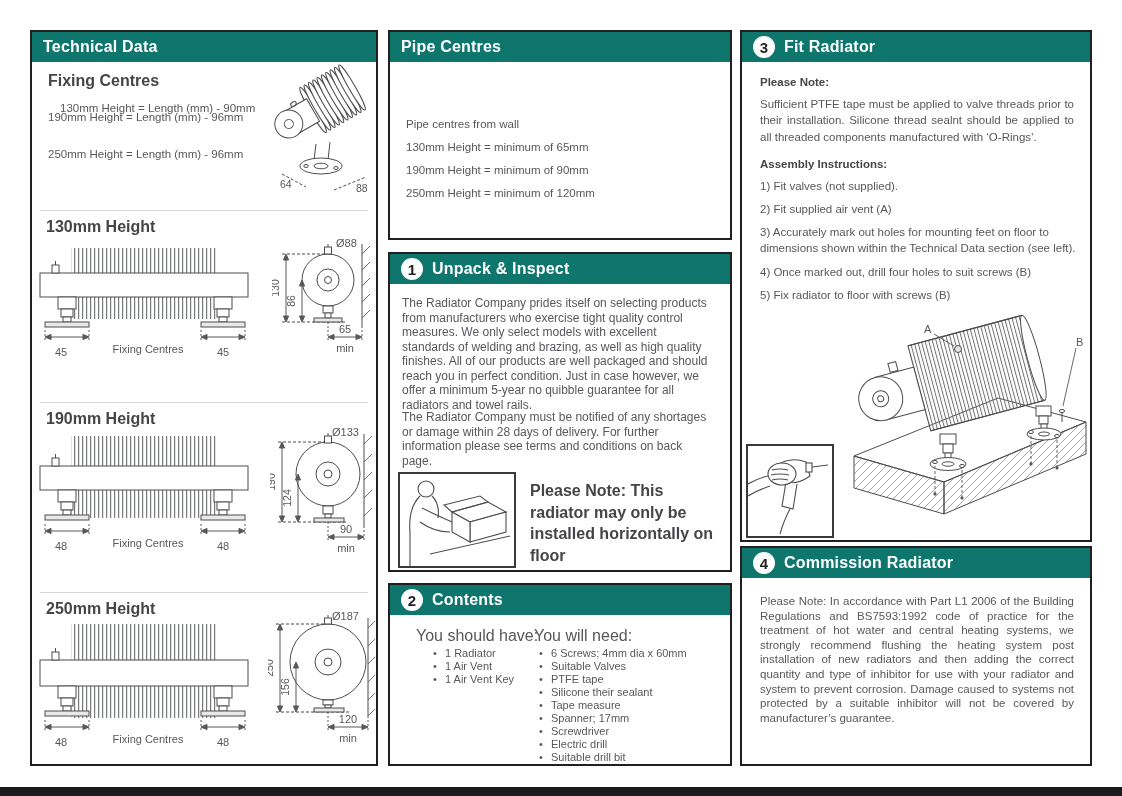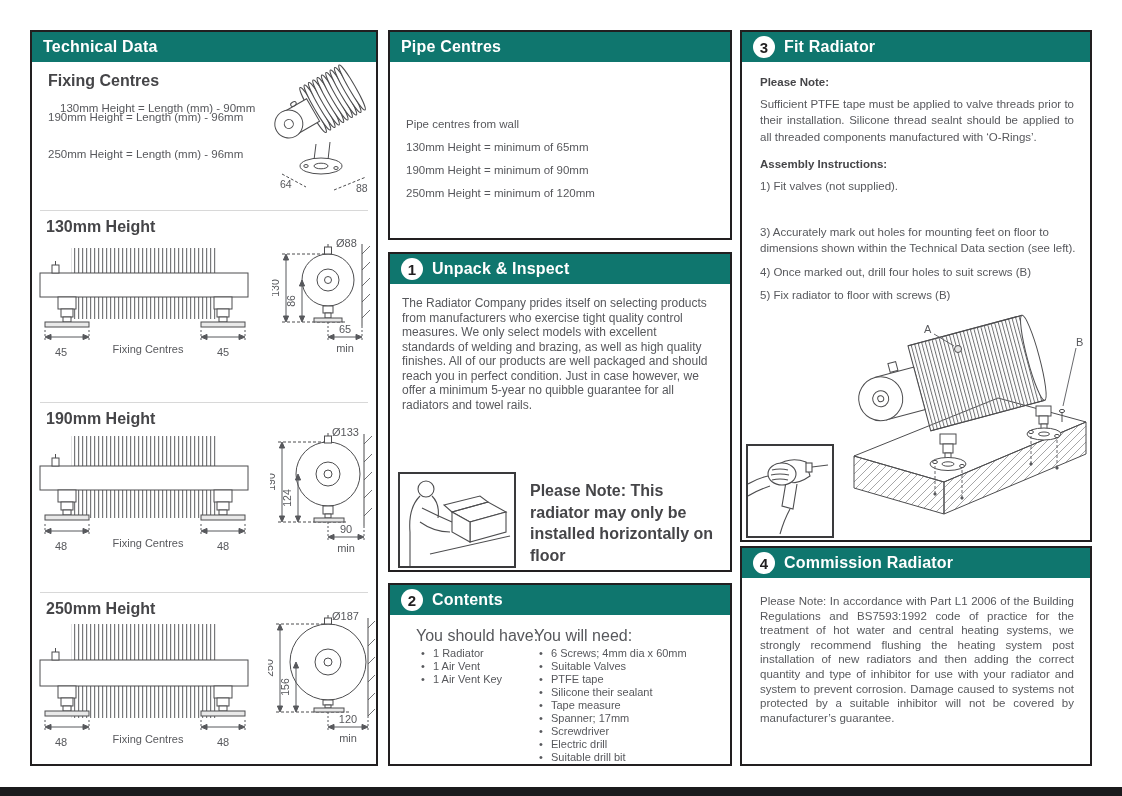--- a/index.html
+++ b/index.html
@@ -323,20 +323,21 @@
     <div class="abs t" style="left:16px;top:130px">190mm Height = minimum of 90mm</div>
     <div class="abs t" style="left:16px;top:153px">250mm Height = minimum of 120mm</div>
   </section>
 
   <section class="box" style="left:388px;top:252px;width:344px;height:320px">
     <header class="bar">
       <span class="numcirc">1</span>
       <span class="bar-title">Unpack &amp; Inspect</span>
     </header>
     <div class="abs tp" style="left:12px;top:42px;width:308px">The Radiator Company prides itself on selecting products from manufacturers who exercise tight quality control measures. We only select models with excellent standards of welding and brazing, as well as high quality finishes. All of our products are well packaged and should reach you in perfect condition. Just in case however, we offer a minimum 5-year no quibble guarantee for all radiators and towel rails.</div>
+    <div class="abs tp" style="left:12px;top:156px;width:308px">The Radiator Company must be notified of any shortages or damage within 28 days of delivery. For further information please see terms and conditions on back page.</div>
 
     <div class="inset" style="left:8px;top:218px;width:118px;height:96px">
       <svg width="114" height="92" viewBox="0 0 114 92">
         <g stroke="#4d4d4f" fill="none" stroke-width="1.1">
           <circle cx="26" cy="15" r="8"></circle>
           <path d="M20,22 Q8,34 10,58 L10,92"></path>
           <path d="M32,22 Q40,30 38,44"></path>
           <path d="M22,34 Q38,42 52,48"></path>
           <path d="M20,48 Q34,58 50,58"></path>
           <path d="M30,80 L110,62"></path>
@@ -351,21 +352,21 @@
     </div>
     <div class="abs tb" style="left:140px;top:226px;width:188px">Please Note: This radiator may only be installed horizontally on floor</div>
   </section>
 
   <section class="box" style="left:388px;top:583px;width:344px;height:183px">
     <header class="bar">
       <span class="numcirc">2</span>
       <span class="bar-title">Contents</span>
     </header>
     <div class="abs colhead" style="left:26px;top:42px">You should have:</div>
-    <div class="abs blist" style="left:30px;top:62px">
+    <div class="abs blist" style="left:42px;top:62px">
       <div class="bl">1 Radiator</div>
       <div class="bl">1 Air Vent</div>
       <div class="bl">1 Air Vent Key</div>
     </div>
     <div class="abs colhead" style="left:144px;top:42px">You will need:</div>
     <div class="abs blist" style="left:148px;top:62px">
       <div class="bl">6 Screws; 4mm dia x 60mm</div>
       <div class="bl">Suitable Valves</div>
       <div class="bl">PTFE tape</div>
       <div class="bl">Silicone their sealant</div>
@@ -379,20 +380,21 @@
 
   <section class="box" style="left:740px;top:30px;width:352px;height:512px">
     <header class="bar">
       <span class="numcirc">3</span>
       <span class="bar-title">Fit Radiator</span>
     </header>
     <div class="abs t" style="left:18px;top:42px;font-weight:bold;color:#454548">Please Note:</div>
     <div class="abs t just" style="left:18px;top:64px;width:314px">Sufficient PTFE tape must be applied to valve threads prior to their installation. Silicone thread sealnt should be applied to all threaded components manufactured with ‘O-Rings’.</div>
     <div class="abs t" style="left:18px;top:124px;font-weight:bold;color:#454548">Assembly Instructions:</div>
     <div class="abs t" style="left:18px;top:146px;width:320px">1) Fit valves (not supplied).</div>
+    <div class="abs t" style="left:18px;top:169px;width:320px">2) Fit supplied air vent (A)</div>
     <div class="abs t" style="left:18px;top:192px;width:320px">3) Accurately mark out holes for mounting feet on floor to dimensions shown within the Technical Data section (see left).</div>
     <div class="abs t" style="left:18px;top:232px;width:320px">4) Once marked out, drill four holes to suit screws (B)</div>
     <div class="abs t" style="left:18px;top:255px;width:320px">5) Fix radiator to floor with screws (B)</div>
 
     <svg class="abs" style="left:96px;top:274px" width="250" height="232" viewBox="0 0 250 232">
       <defs>
         <pattern id="hA" width="8" height="8" patternUnits="userSpaceOnUse">
             <path d="M0,8 L8,0" stroke="#909092" stroke-width="0.8"></path>
           </pattern>
         <pattern id="pR" width="3.6" height="100" patternUnits="userSpaceOnUse">

